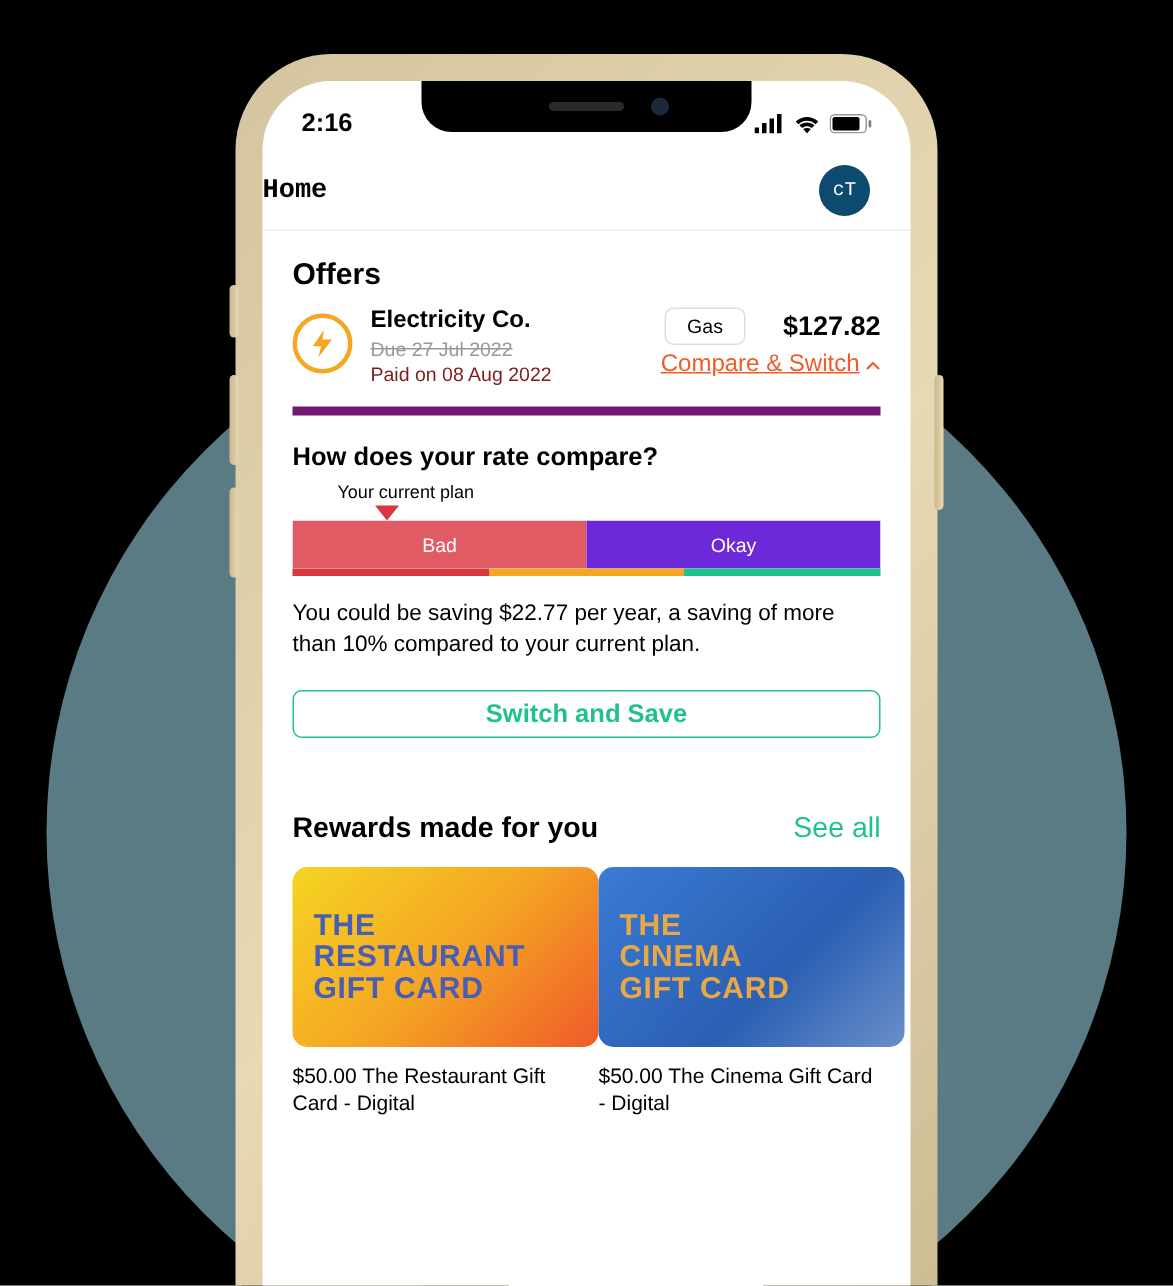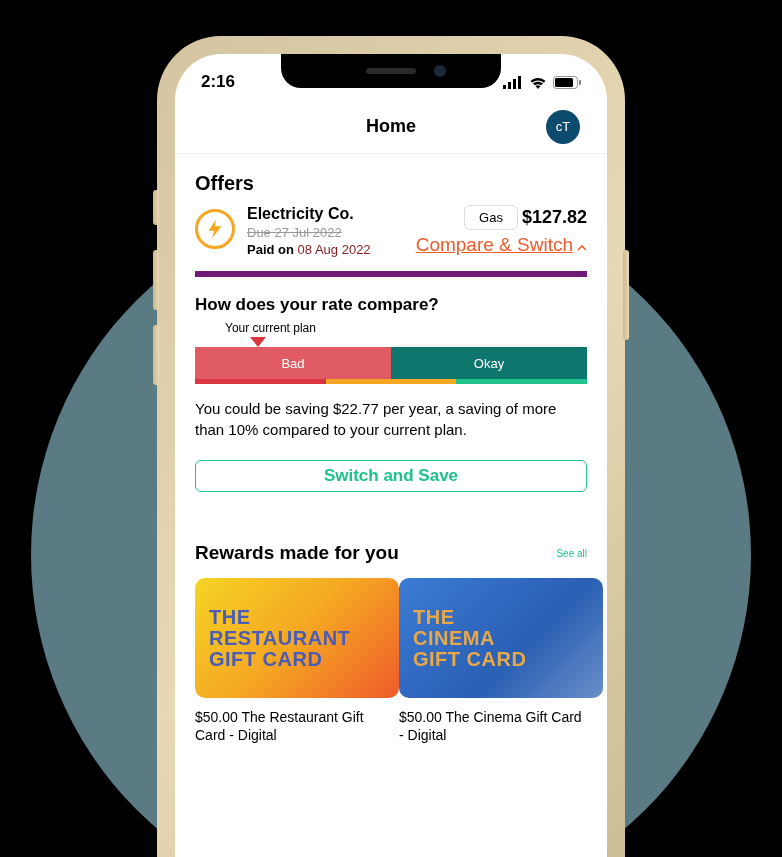--- a/index.html
+++ b/index.html
@@ -102,23 +102,23 @@
     align-items: center;
     gap: 6px;
   }
   .signal-icon, .wifi-icon, .battery-icon {
     display: inline-flex;
   }
   .header {
     height: 54px;
     display: flex;
     align-items: center;
-    justify-content: center;
     position: relative;
     border-bottom: 1px solid #eee;
+    font-family: Liberation Mono, monospace;
   }
   .header-title {
     font-weight: 600;
     font-size: 18px;
   }
   .avatar {
     position: absolute;
     right: 27px;
     width: 34px;
     height: 34px;
@@ -162,43 +162,43 @@
   .offer-due {
     font-size: 13px;
     color: #999;
     text-decoration: line-through;
     margin-top: 2px;
   }
   .offer-paid {
     font-size: 13px;
     margin-top: 2px;
   }
-  .offer-paid-label { color: #000000; font-weight: bold; }
+  .offer-paid-label { color: #7f1d1d; }
   .offer-paid-date { color: #7f1d1d; }
   .offer-right {
     display: flex;
     flex-direction: column;
     align-items: flex-end;
   }
   .offer-right-top {
     display: flex;
     align-items: center;
-    gap: 4px;
+    gap: 25px;
   }
   .gas-chip {
     border: 1px solid #ddd;
     border-radius: 6px;
     padding: 4px 14px;
     font-size: 13px;
     font-weight: 500;
   }
   .offer-amount { font-weight: 700; font-size: 18px; }
   .compare-link {
     color: #ef5b2a;
-    font-size: 19px;
+    font-size: 16px;
     text-decoration: underline;
     margin-top: 4px;
     display: flex;
     align-items: center;
     gap: 4px;
   }
   .compare-title {
     font-weight: 700;
     font-size: 17px;
     margin-top: 18px;
@@ -225,21 +225,21 @@
   .rate-seg {
     flex: 1;
     display: flex;
     align-items: center;
     justify-content: center;
     color: #ffffff;
     font-size: 13px;
     position: relative;
   }
   .seg-bad { background: #e15b64; }
-  .seg-okay { background: #0f766e; color: #fff; }
+  .seg-okay { background: #6d28d9; color: #fff; }
   .seg-good { background: #d4d4d4; color: #fff; }
   .underline-bar {
     height: 5px;
     display: flex;
   }
   .ul-bad { flex: 1; background: #d9363f; }
   .ul-okay { flex: 1; background: #f5a623; }
   .ul-good { flex: 1; background: #1ec28b; }
   .savings-text {
     font-size: 15px;
@@ -258,21 +258,21 @@
     margin-top: 20px;
     cursor: pointer;
   }
   .rewards-header {
     display: flex;
     justify-content: space-between;
     align-items: center;
     margin-top: 50px;
   }
   .rewards-title { font-weight: 700; font-size: 19px; }
-  .see-all { color: #1ec28b; font-size: 10px; font-weight: 500; }
+  .see-all { color: #1ec28b; font-size: 19px; font-weight: 500; }
   .rewards-row {
     display: flex;
     gap: 16px;
     margin-top: 14px;
   }
   .reward-card {
     width: 188px;
     flex-shrink: 0;
   }
   .reward-img {

